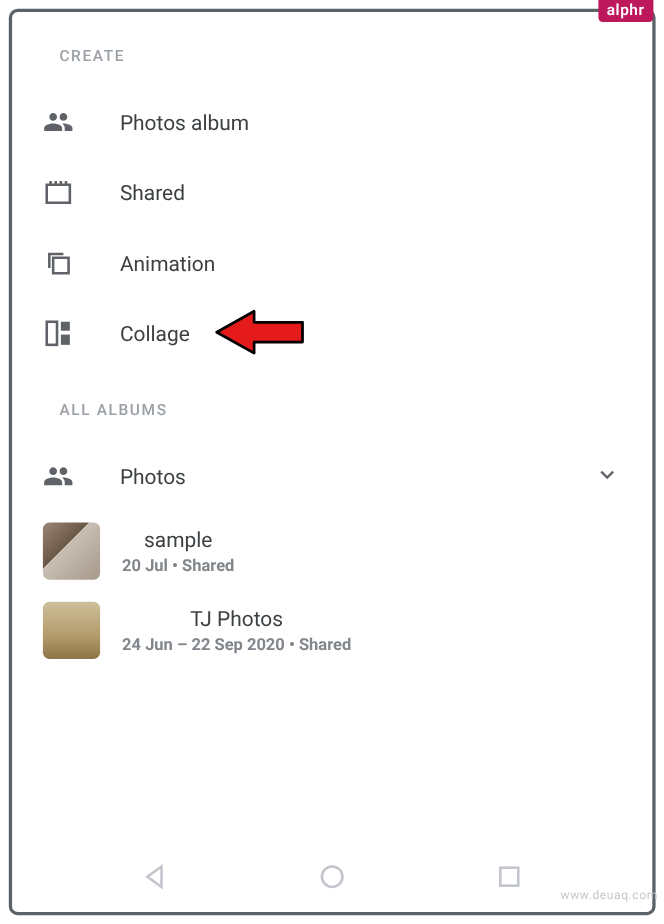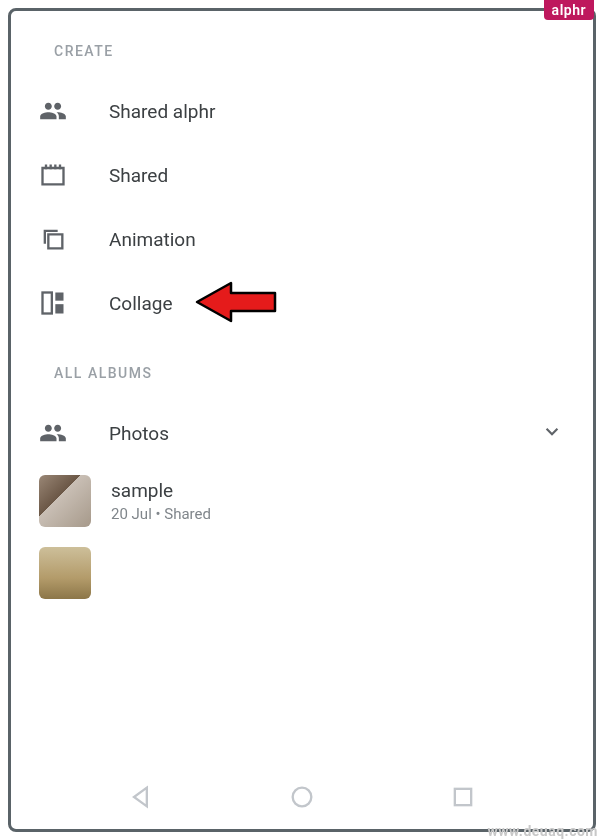--- a/index.html
+++ b/index.html
@@ -25,26 +25,25 @@
     color: #fff;
     font-size: 14px;
     font-weight: 600;
     padding: 2px 8px;
     border-radius: 0 0 4px 4px;
     z-index: 10;
     letter-spacing: 0.5px;
   }
   .watermark {
     position: absolute;
-    bottom: 1px; right: 6px;
-    font-size: 14px;
+    bottom: 20px; right: 6px;
+    font-size: 11px;
     color: #c8c8c8;
     letter-spacing: 0.5px;
     z-index: 5;
-    font-weight: bold;
   }
   .screen {
     position: absolute;
     left: 0; top: 0; right: 0; bottom: 0;
     padding: 24px 0 0 0;
   }
   .section-header {
     font-size: 14px;
     font-weight: 500;
     letter-spacing: 1.5px;
@@ -74,30 +73,31 @@
     position: absolute;
     pointer-events: none;
   }
   .divider-space { height: 22px; }
   .album-row {
     display: flex;
     align-items: center;
     padding: 10px 28px;
     cursor: pointer;
     position: relative;
+    text-align: center;
   }
   .thumb {
     width: 52px; height: 52px;
     border-radius: 6px;
     flex: 0 0 52px;
     background: #b8a890;
   }
   .album-text { margin-left: 20px; }
   .album-title { font-size: 19px; color: #3c4043; margin-bottom: 3px; }
-  .album-sub { font-size: 15px; color: #80868b; }
+  .album-sub { font-size: 15px; color: #80868b; font-weight: bold; }
   .chevron-wrap {
     position: absolute;
     right: 28px;
     top: 50%;
     transform: translateY(-50%);
   }
   .nav-bar {
     position: absolute;
     bottom: 0; left: 0; right: 0;
     height: 64px;
@@ -127,21 +127,21 @@
 <div class="outer-border">
 <div class="screen">
 
   <div class="section-header">CREATE</div>
 
 
   <div class="menu-item">
     <svg class="menu-icon" viewBox="0 0 24 24">
       <path d="M16 11c1.66 0 2.99-1.34 2.99-3S17.66 5 16 5s-3 1.34-3 3 1.34 3 3 3zm-8 0c1.66 0 2.99-1.34 2.99-3S9.66 5 8 5 5 6.34 5 8s1.34 3 3 3zm0 2c-2.33 0-7 1.17-7 3.5V19h14v-2.5C15 14.17 10.33 13 8 13zm8 0c-.29 0-.62.02-.97.05 1.16.84 1.97 1.97 1.97 3.45V19h6v-2.5c0-2.33-4.67-3.5-7-3.5z"></path>
     </svg>
-    <span class="menu-label">Shared alphr</span>
+    <span class="menu-label">Photos album</span>
   </div>
 
   <div class="menu-item">
     <svg class="menu-icon" viewBox="0 0 24 24">
       <path fill="none" stroke="#5f6368" stroke-width="2" d="M3 6h18v14H3z"></path>
       <path d="M5 3h2v4H5zM9 3h2v4H9zM13 3h2v4h-2zM17 3h2v4h-2z"></path>
     </svg>
     <span class="menu-label">Shared</span>
   </div>
 
@@ -184,20 +184,24 @@
   <div class="album-row">
     <div class="thumb sample"></div>
     <div class="album-text">
       <div class="album-title">sample</div>
       <div class="album-sub">20 Jul • Shared</div>
     </div>
   </div>
 
   <div class="album-row">
     <div class="thumb tj"></div>
+    <div class="album-text">
+      <div class="album-title">TJ Photos</div>
+      <div class="album-sub">24 Jun – 22 Sep 2020 • Shared</div>
+    </div>
   </div>
 
   <div class="nav-bar">
     <svg class="nav-btn" viewBox="0 0 24 24">
       <path d="M17 4 L6 12 L17 20 Z" fill="none" stroke="#c2c6cb"></path>
     </svg>
     <svg class="nav-btn" viewBox="0 0 24 24">
       <circle cx="12" cy="12" r="8" fill="none" stroke="#c2c6cb"></circle>
     </svg>
     <svg class="nav-btn" viewBox="0 0 24 24">

